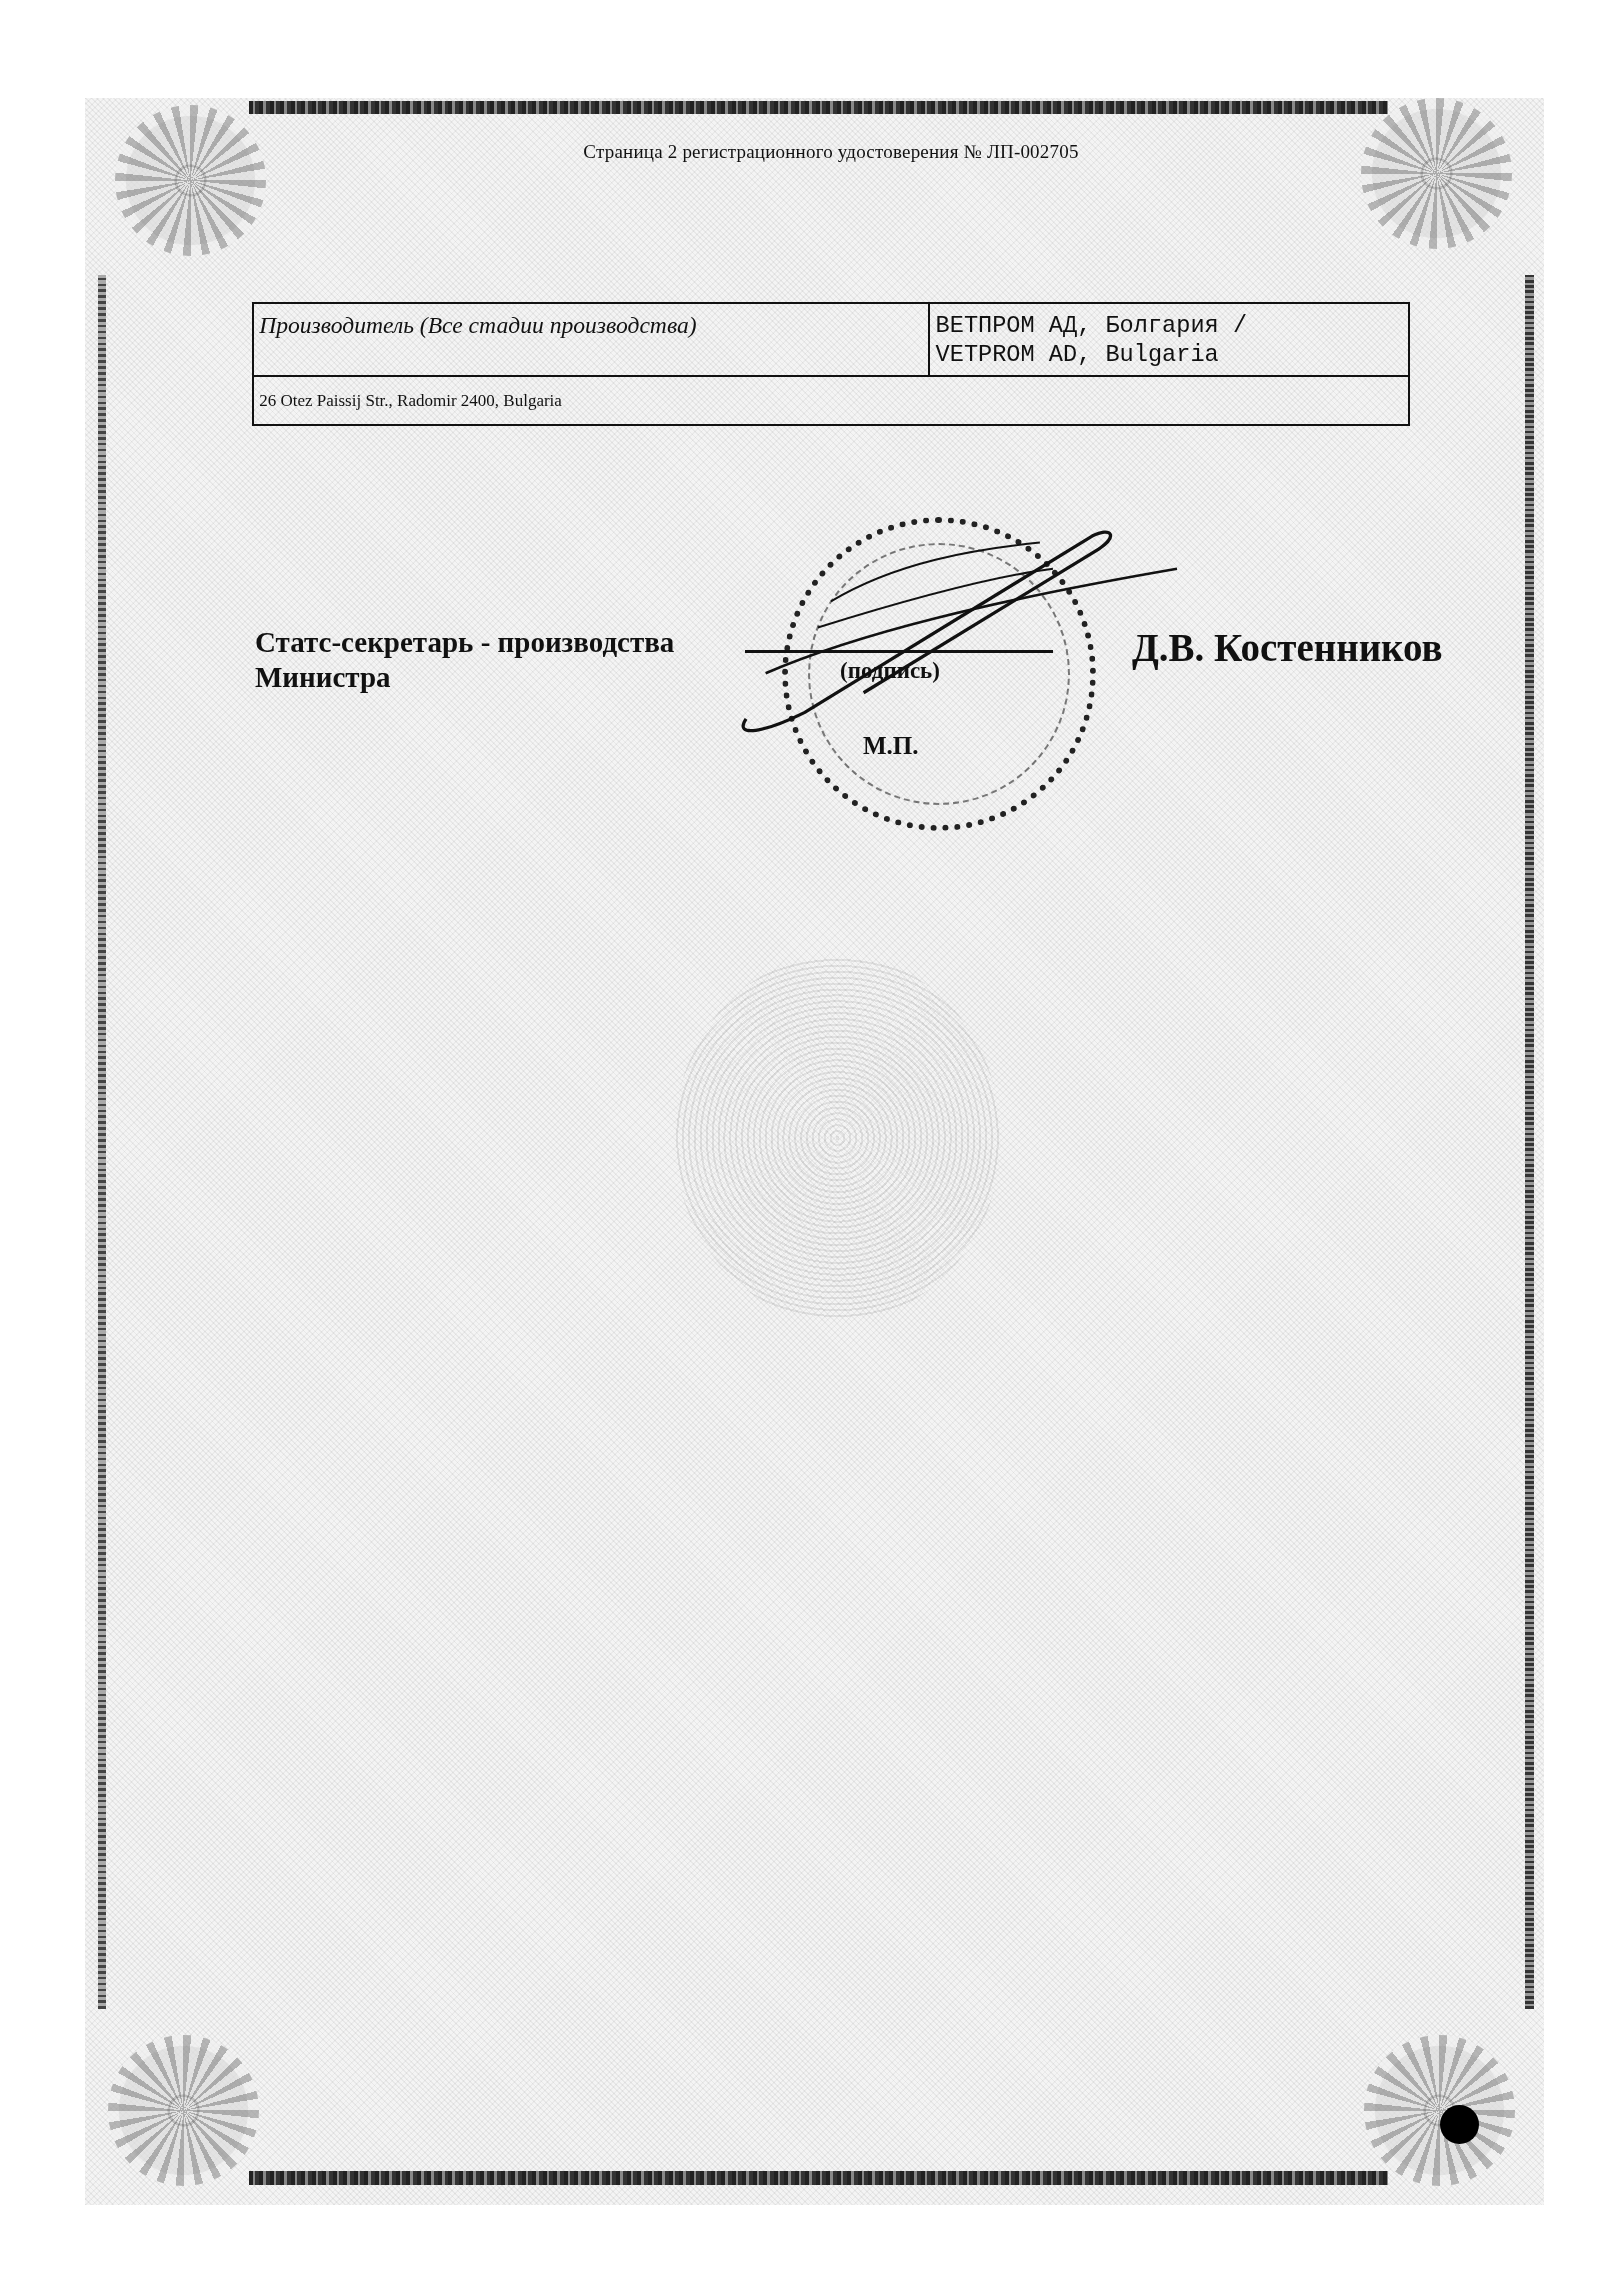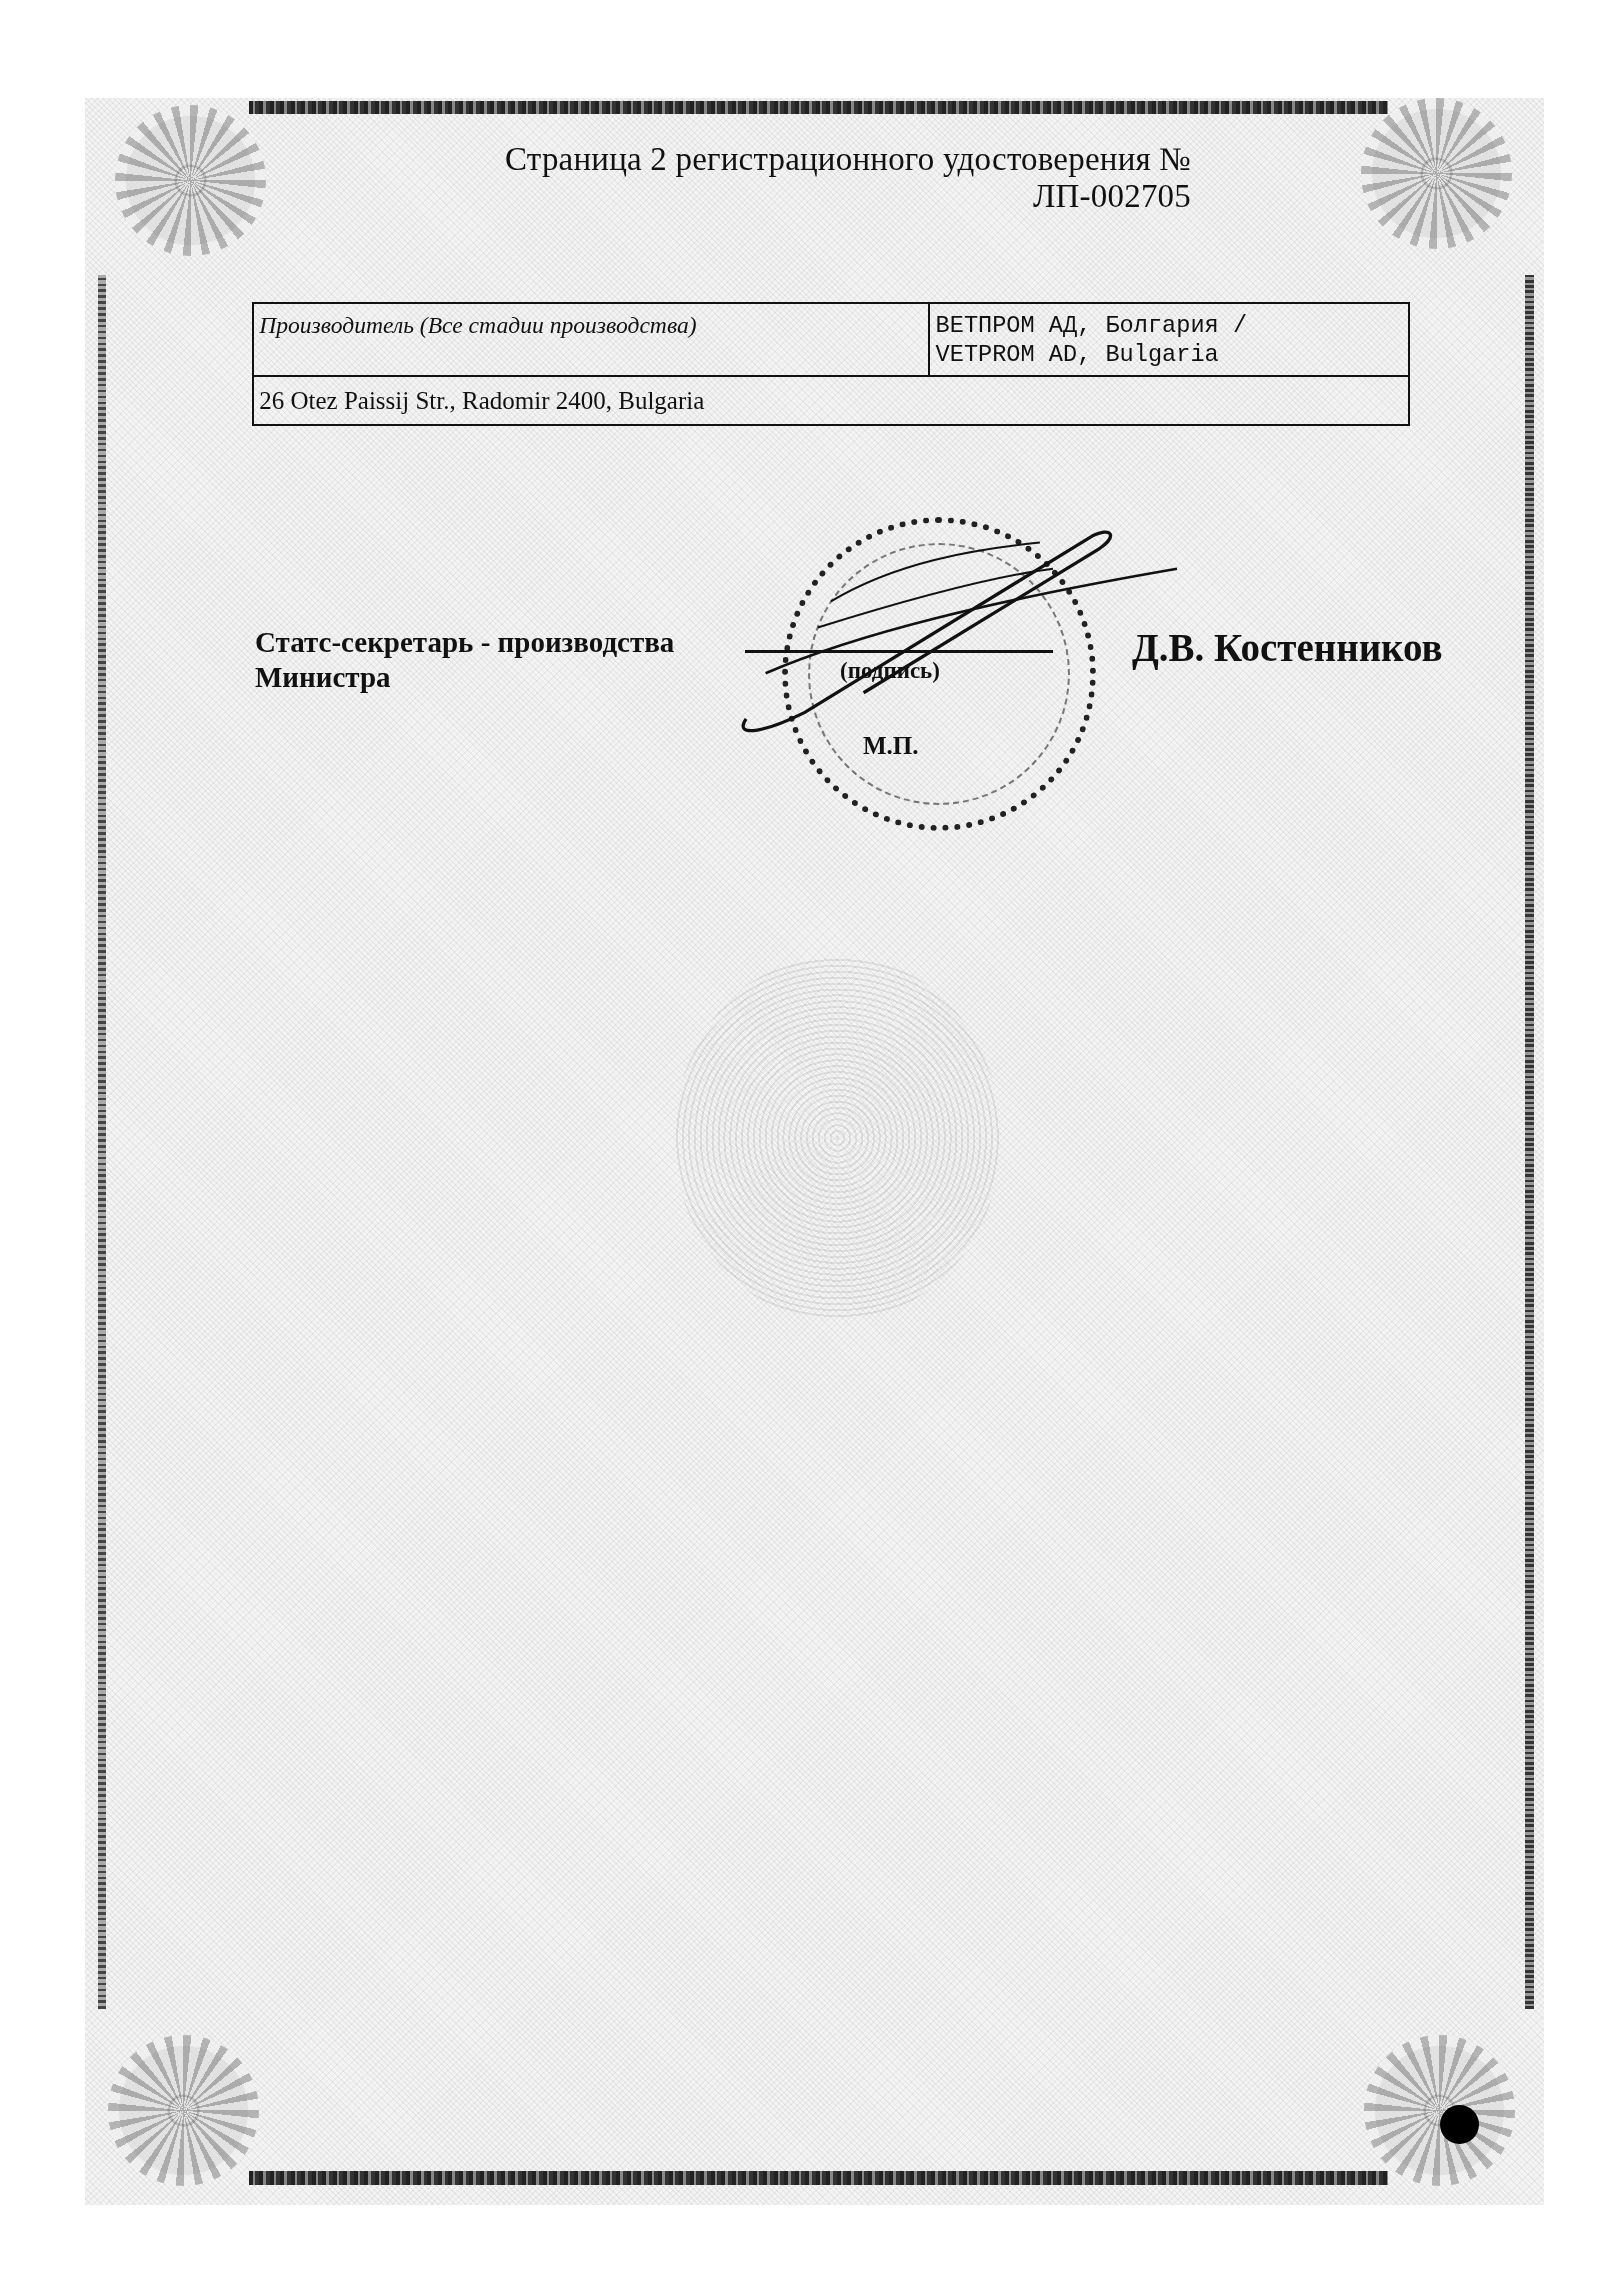--- a/index.html
+++ b/index.html
@@ -49,36 +49,36 @@
     border-radius:50%; background:#000;
   }
   .center-guilloche {
     position:absolute; left:674px; top:955px; width:327px; height:366px;
     border-radius:50%;
     background:repeating-radial-gradient(circle, rgba(0,0,0,0.08) 0 2px, transparent 2px 5.9px);
   }
 
   .header-title {
     position:absolute; left:471px; top:141px; width:720px;
-    font-size:33px; text-align:right; letter-spacing:0.2px;
+    font-size:19px; text-align:center; letter-spacing:0.2px;
   }
 
   .sites-table {
     position:absolute; left:252px; top:302px; width:1158px;
     border:2.6px solid #111; border-collapse:collapse;
   }
   .sites-table td { border:2.6px solid #111; vertical-align:top; padding:6.5px 5.2px; }
   .sites-table td.thin-left { border-left:1.3px solid #111; }
   .sites-head {
     font-family:"Liberation Sans","DejaVu Sans",sans-serif; font-weight:bold;
     font-size:22px; line-height:27.5px; letter-spacing:-0.3px;
   }
   .role-cell { font-style:italic; font-size:23.6px; line-height:29px; width:664px; }
   .name-cell { font-size:23.6px; line-height:29px;font-family:Liberation Mono, monospace; }
-  .addr-cell { font-size:25px; line-height:29px; padding-top:9.2px !important; padding-bottom:9.2px !important; }
+  .addr-cell { font-size:17px; line-height:29px; padding-top:9.2px !important; padding-bottom:9.2px !important; }
 
   .sign-position {
     position:absolute; left:255px; top:625px; width:458px;
     font-weight:bold; font-size:29px; line-height:35px;
   }
   .sign-line {
     position:absolute; left:745px; top:650px; width:308px; height:3.3px; background:#111;
   }
   .sign-name {
     position:absolute; left:1132px; top:625px;

